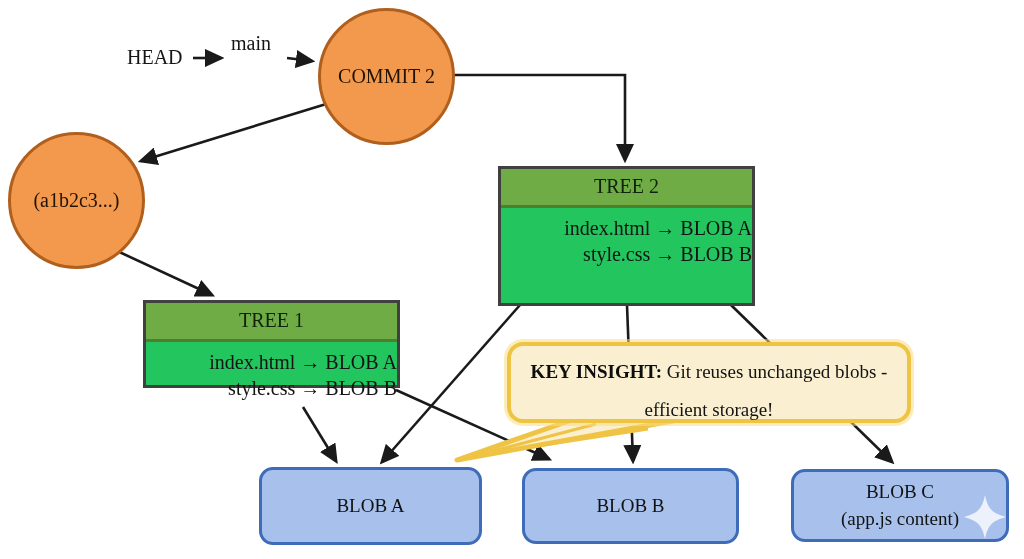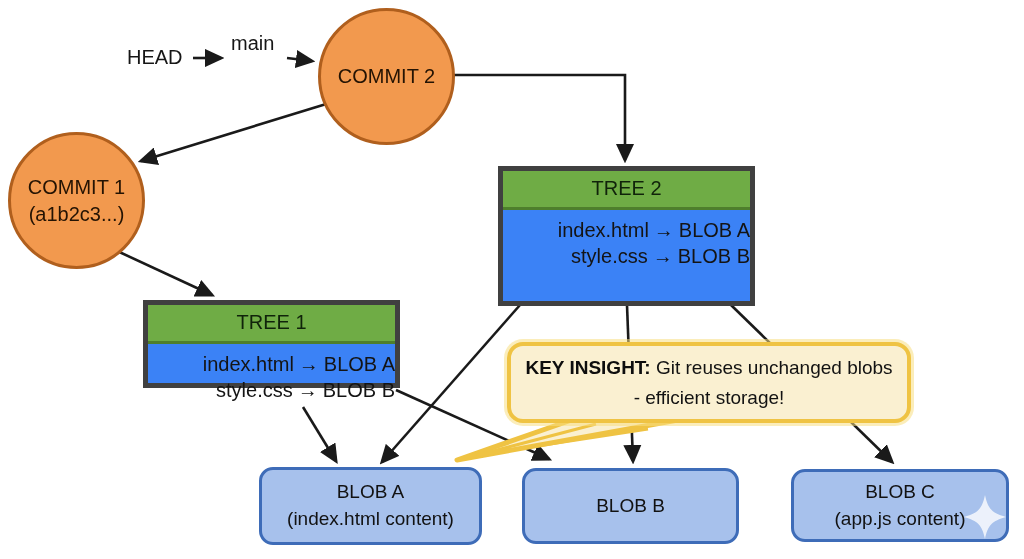--- a/index.html
+++ b/index.html
@@ -1,36 +1,36 @@
 <!DOCTYPE html>
 <html><head>
 <meta charset="utf-8">
 <style>
   html,body{margin:0;padding:0;background:#ffffff;}
   #canvas{
     position:relative;width:1024px;height:559px;background:#ffffff;overflow:hidden;
-    font-family:Liberation Sans, sans-serif;color:#151515;
+    font-family:Liberation Serif, serif;color:#151515;
   }
   .layer{position:absolute;left:0;top:0;width:1024px;height:559px;pointer-events:none;}
   #arrow-layer{z-index:1;}
   #tail-layer{z-index:3;}
   #sparkle-layer{z-index:5;}
 
   .label{position:absolute;z-index:2;font-size:20px;color:#161616;}
 
   .commit{
     position:absolute;z-index:2;border-radius:50%;
     background:#F2994E;border:3px solid #B05F1D;
     display:flex;flex-direction:column;align-items:center;justify-content:center;
     text-align:center;font-size:20px;line-height:1.35;color:#24130394;
     color:#241303;
   }
 
   .tree{
-    position:absolute;z-index:2;background:#3b82f6;border:5px solid #404040;
+    position:absolute;z-index:2;background:#22c55e;border:3px solid #404040;
     box-sizing:border-box;
   }
   .tree-header{
     background:#6FAC45;border-bottom:3px solid #4E7F2C;
     text-align:center;font-size:20px;color:#10230a;padding:6px 0 7px 0;
   }
   .tree-body{
     text-align:right;font-size:20px;line-height:26px;color:#141414;
     padding:7px 0;
   }
@@ -40,21 +40,21 @@
     position:absolute;z-index:2;background:#A7C1EC;border:3px solid #3E6CB8;
     border-radius:14px;box-sizing:border-box;
     display:flex;flex-direction:column;align-items:center;justify-content:center;
     text-align:center;font-size:19px;line-height:1.4;color:#121212;
   }
 
   .bubble{
     position:absolute;z-index:4;background:#FAF0D1;border:4px solid #EFC343;
     border-radius:16px;box-sizing:border-box;
     box-shadow:0 0 0 3px rgba(247,222,130,0.55);
-    text-align:center;font-size:19px;line-height:30px;color:#121212;
+    text-align:center;font-size:19px;line-height:38px;color:#121212;
     padding:7px 14px;
   }
   .bubble b{color:#0d0d0d;}
 </style>
 </head>
 <body>
 
 <div id="canvas">
 
   <svg id="arrow-layer" class="layer" viewBox="0 0 1024 559" xmlns="http://www.w3.org/2000/svg">
@@ -77,21 +77,20 @@
     </g>
   </svg>
 
   <div class="label" style="left:127px;top:46px;">HEAD</div>
   <div class="label" style="left:231px;top:32px;">main</div>
 
   <div class="commit" style="left:318px;top:8px;width:131px;height:131px;">
     <div>COMMIT 2</div>
   </div>
   <div class="commit" style="left:8px;top:132px;width:131px;height:131px;">
-    <div>COMMIT 1</div>
     <div>(a1b2c3...)</div>
   </div>
 
   <div class="tree" style="left:498px;top:166px;width:257px;height:140px;">
     <div class="tree-header">TREE 2</div>
     <div class="tree-body">
       <div>
         <span>index.html</span><span class="arrow-glyph">→</span><span>BLOB A</span>
       </div>
       <div>
@@ -107,21 +106,20 @@
         <span>index.html</span><span class="arrow-glyph">→</span><span>BLOB A</span>
       </div>
       <div>
         <span>style.css</span><span class="arrow-glyph">→</span><span>BLOB B</span>
       </div>
     </div>
   </div>
 
   <div class="blob" style="left:259px;top:467px;width:223px;height:78px;">
     <div>BLOB A</div>
-    <div>(index.html content)</div>
   </div>
   <div class="blob" style="left:522px;top:468px;width:217px;height:76px;">
     <div>BLOB B</div>
   </div>
   <div class="blob" style="left:791px;top:469px;width:218px;height:73px;">
     <div>BLOB C</div>
     <div>(app.js content)</div>
   </div>
 
   <svg id="tail-layer" class="layer" viewBox="0 0 1024 559" xmlns="http://www.w3.org/2000/svg">

